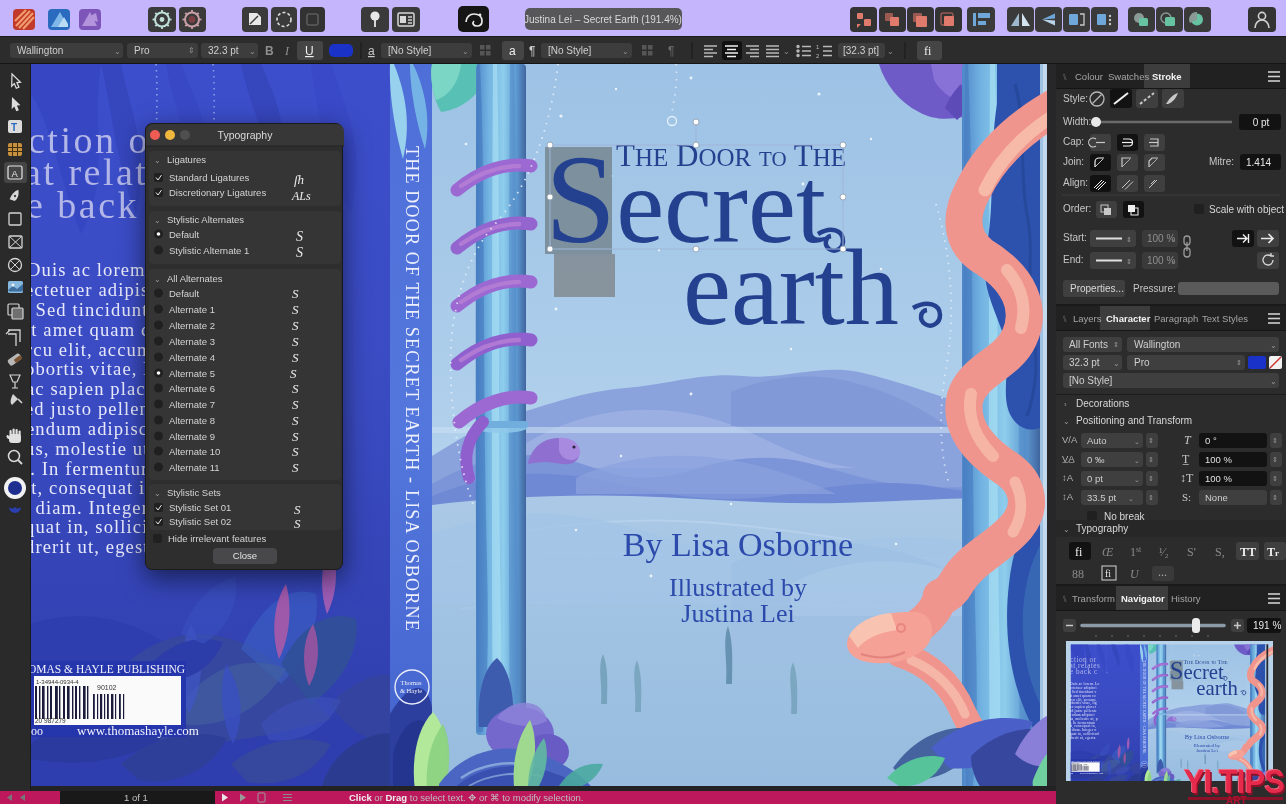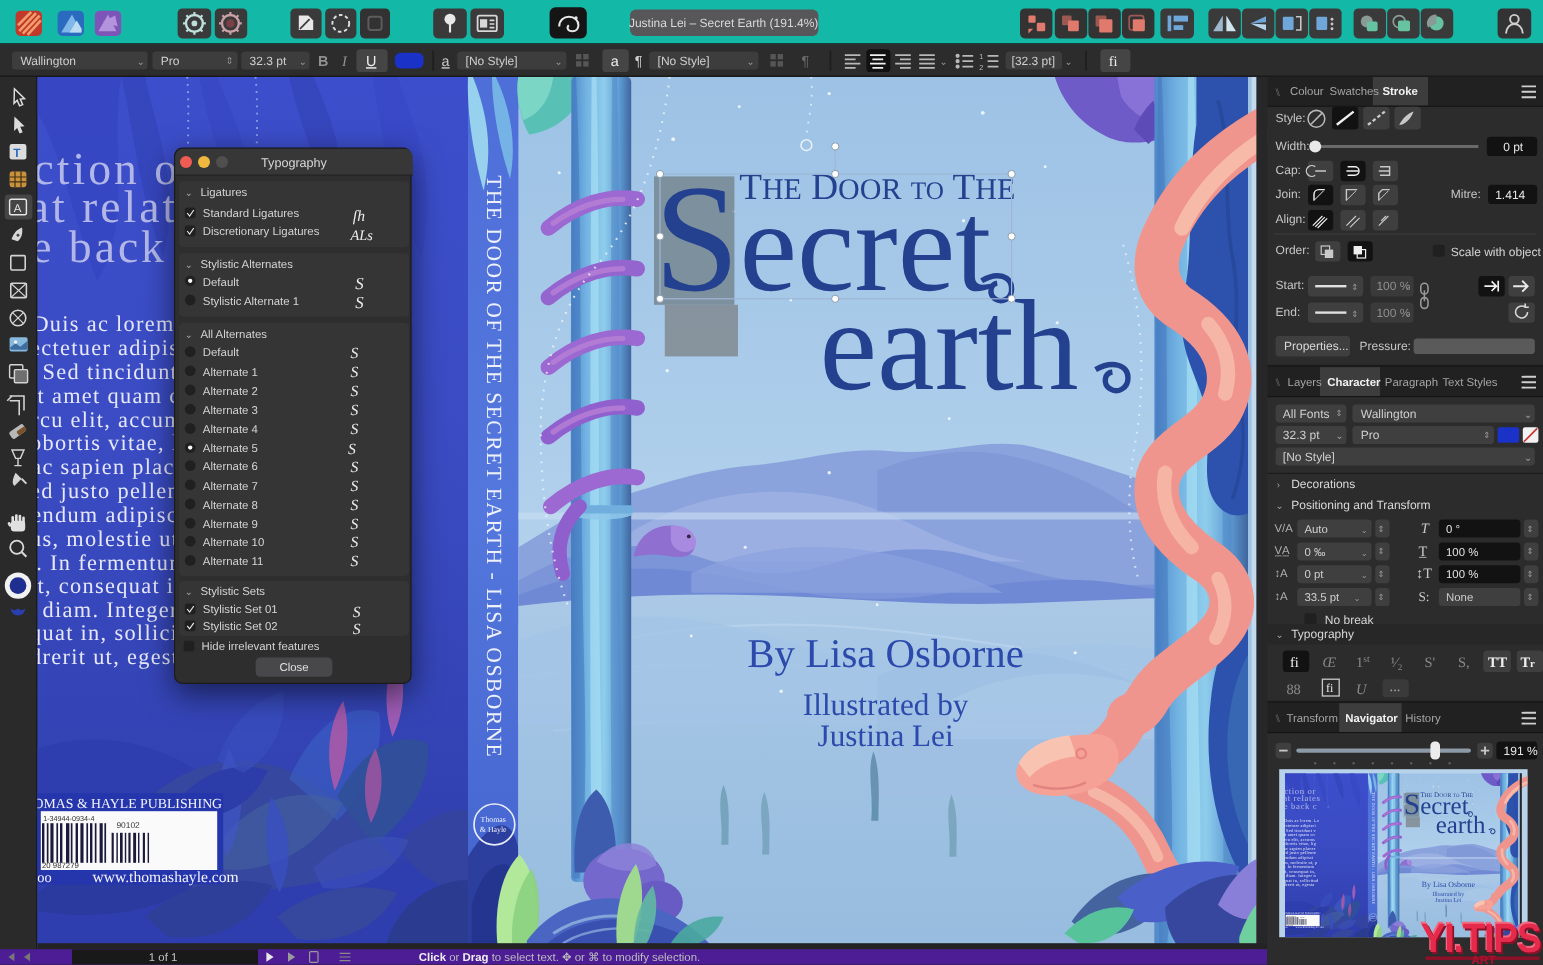--- a/index.html
+++ b/index.html
@@ -1,28 +1,28 @@
 <!DOCTYPE html>
 <html><head>
 <meta charset="utf-8">
 <style>
   * { margin:0; padding:0; box-sizing:border-box; }
   html,body { width:1286px; height:804px; overflow:hidden; background:#262626;
     font-family:"Liberation Sans", sans-serif; }
   .abs { position:absolute; }
   #app { position:relative; width:1286px; height:804px; }
   
-  #tb1 { left:0; top:0; width:1286px; height:37px; background:#14b8a6; border-bottom:1px solid #1c1c1c; }
+  #tb1 { left:0; top:0; width:1286px; height:37px; background:#c4b5fd; border-bottom:1px solid #1c1c1c; }
   #tb2 { left:0; top:37px; width:1286px; height:27px; background:#2c2c2d; border-bottom:1px solid #151515; }
   
   #leftbar { left:0; top:64px; width:31px; height:727px; background:#2a2a2b; border-right:1px solid #1a1a1a; }
   
   #canvas { left:31px; top:64px; width:1025px; height:727px; overflow:hidden; }
   
-  #status { left:0; top:791px; width:1056px; height:13px; background:#4c1d95; color:#b9b9b9;
+  #status { left:0; top:791px; width:1056px; height:13px; background:#be185d; color:#b9b9b9;
             font-size:9.5px; line-height:13px; }
   
   #rpanel { left:1056px; top:64px; width:230px; height:740px; background:#2c2c2d; }
   
   #typo { left:145px; top:123px; width:198px; height:447px; background:#2e2e2f; border-radius:7px;
           box-shadow:0 8px 26px rgba(0,0,0,.55); border:1px solid #1b1b1b; }
   
   #wm { left:1184px; top:764px; color:#e62a4c; font-size:31px; font-weight:bold; letter-spacing:-1px;
         font-family:"Liberation Sans",sans-serif; text-shadow:1.5px 1.5px 0 #8a1228, -1px -1px 0 #f06a80;
         transform:scaleY(1.1); }

